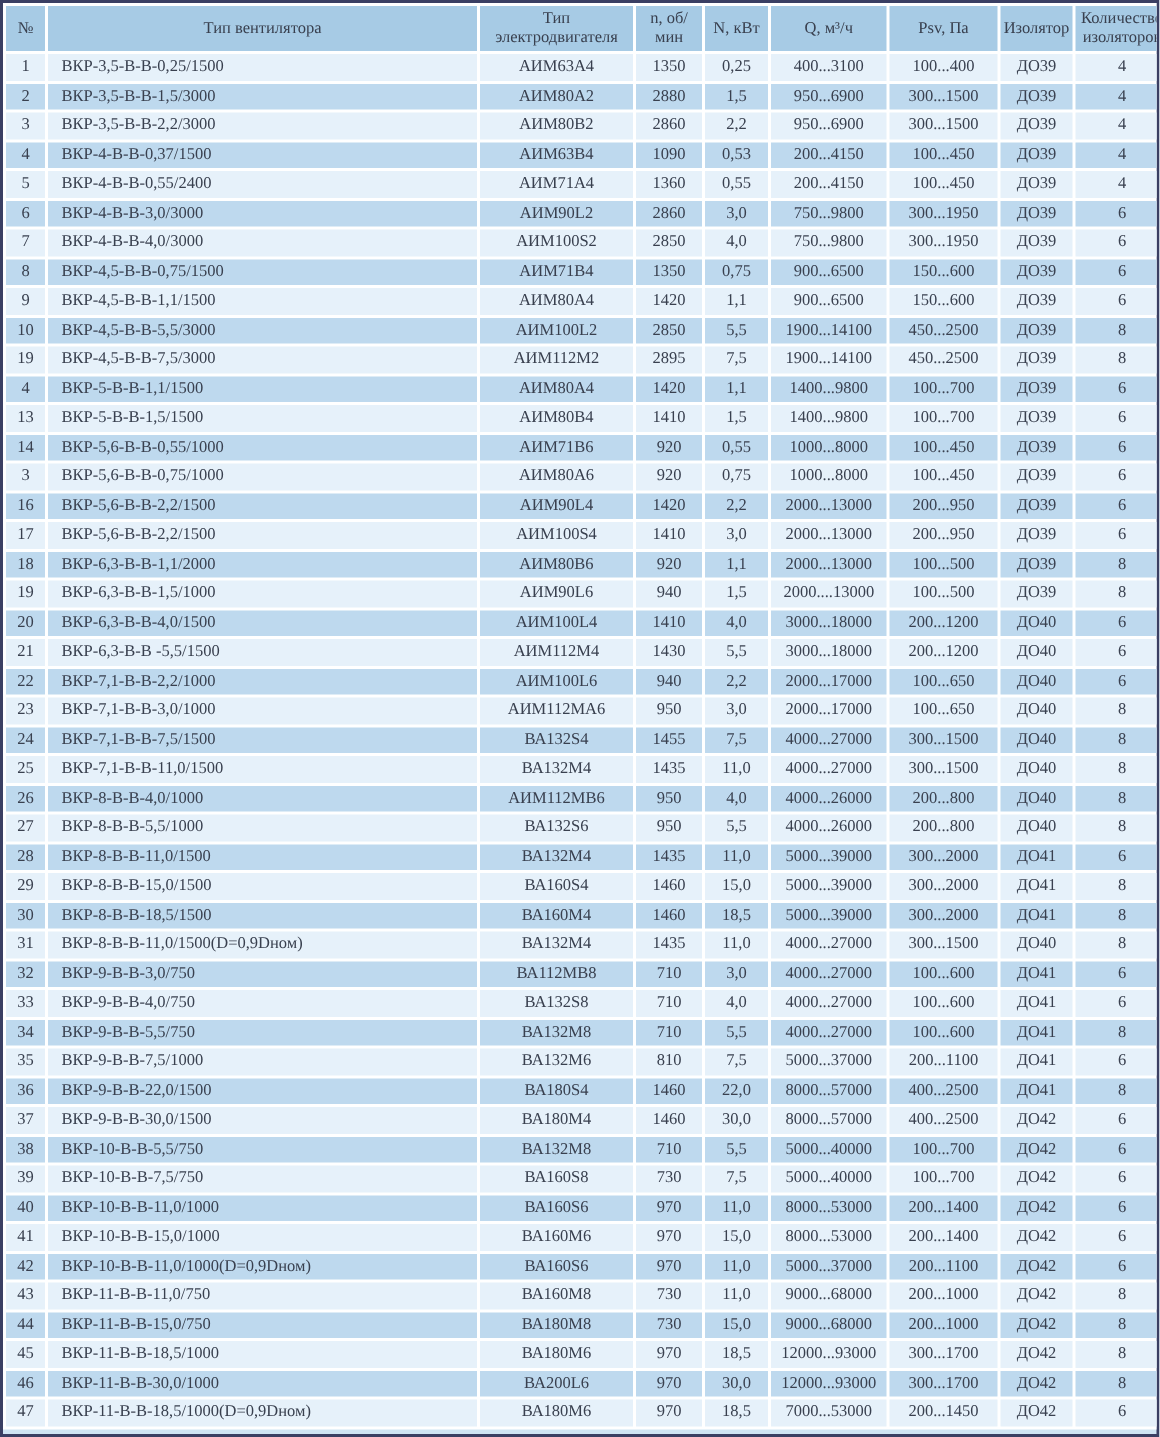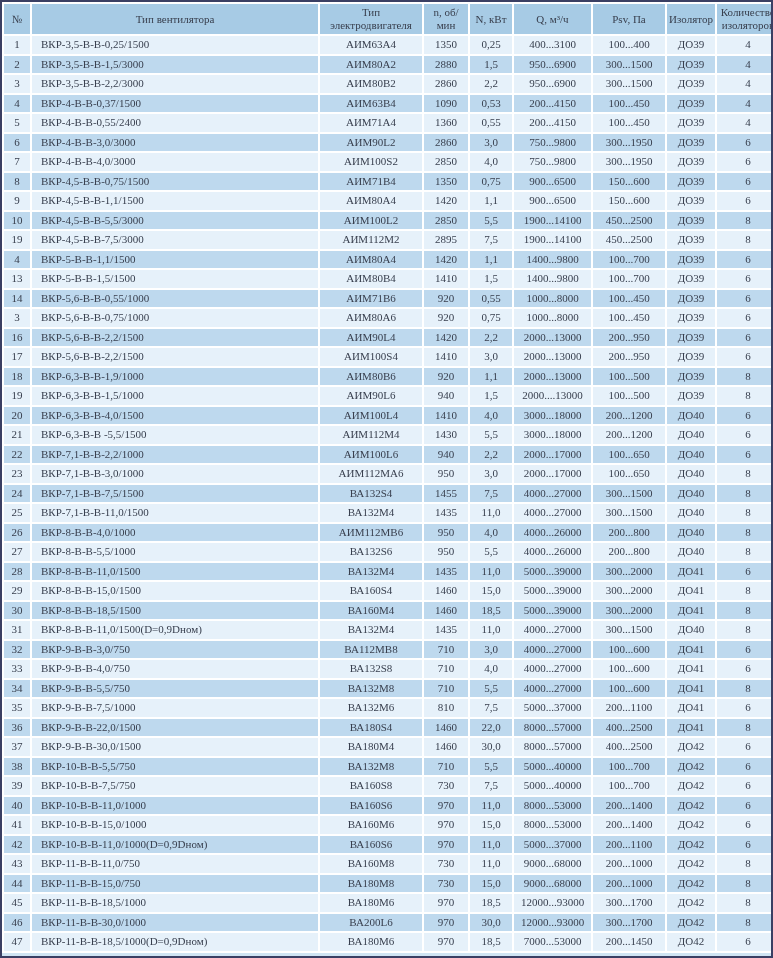--- a/index.html
+++ b/index.html
@@ -276,21 +276,21 @@
           <td>АИМ100S4</td>
           <td>1410</td>
           <td>3,0</td>
           <td>2000...13000</td>
           <td>200...950</td>
           <td>ДО39</td>
           <td>6</td>
         </tr>
         <tr>
           <td>18</td>
-          <td class="left">ВКР-6,3-В-В-1,9/1000</td>
+          <td class="left">ВКР-6,3-В-В-1,1/2000</td>
           <td>АИМ80В6</td>
           <td>920</td>
           <td>1,1</td>
           <td>2000...13000</td>
           <td>100...500</td>
           <td>ДО39</td>
           <td>8</td>
         </tr>
         <tr>
           <td>19</td>

